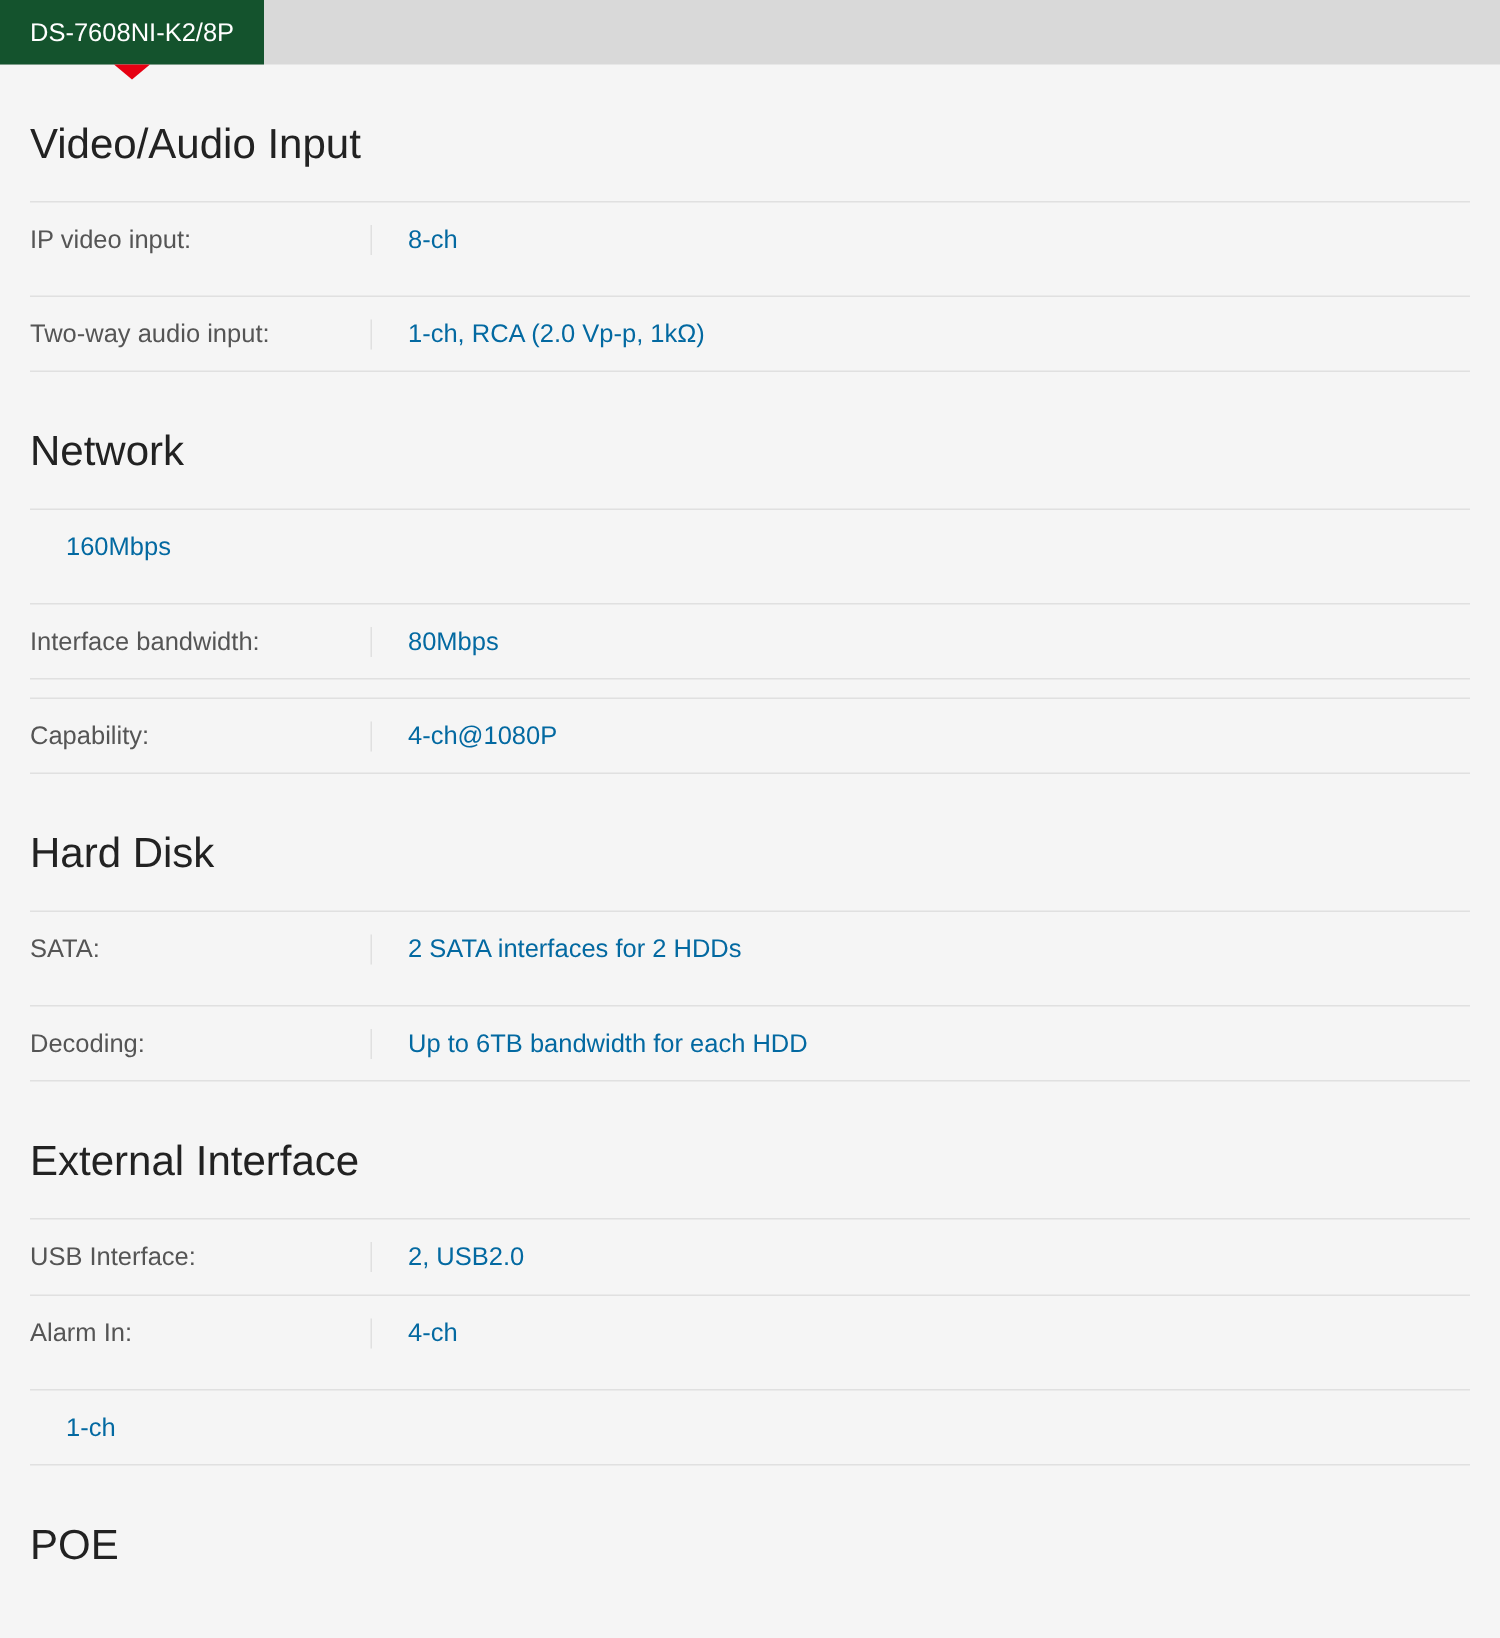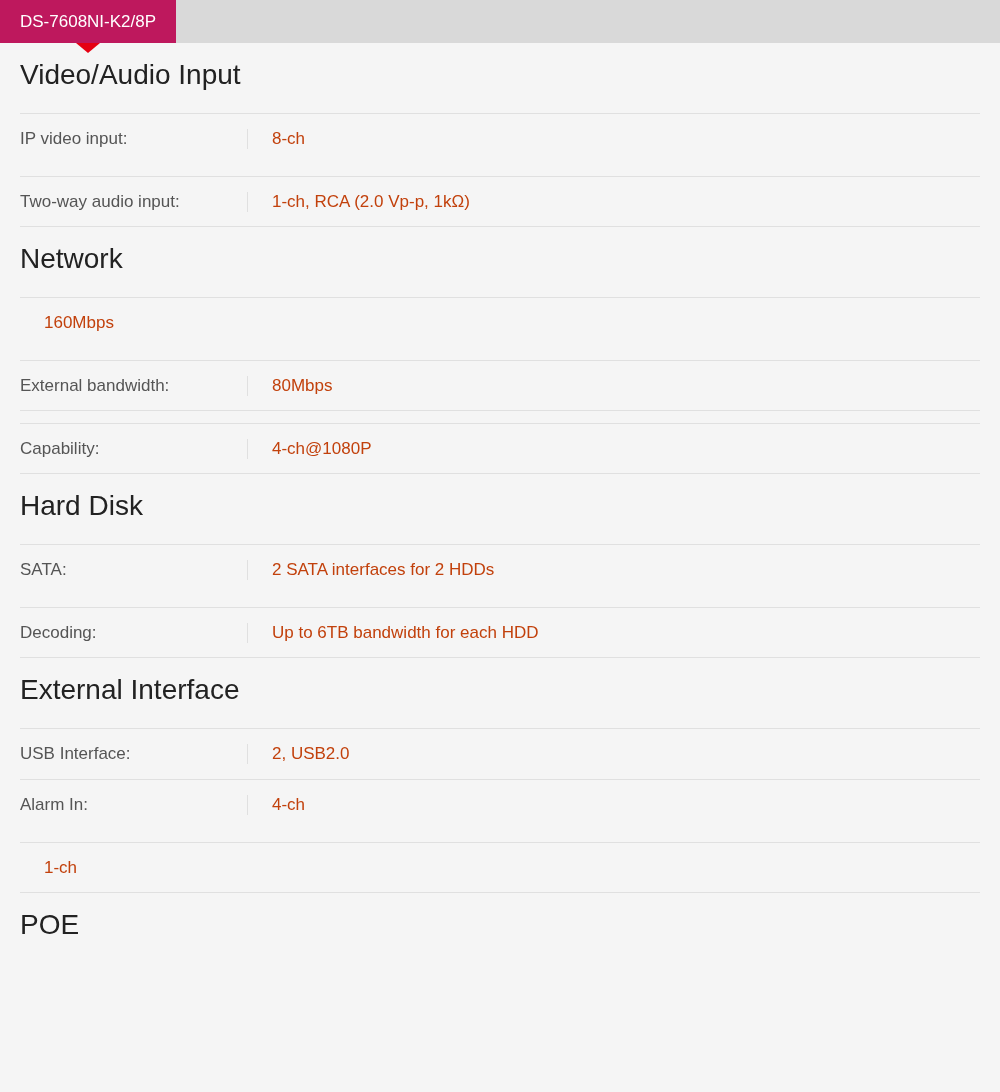--- a/index.html
+++ b/index.html
@@ -12,21 +12,21 @@
       background: #f5f5f5;
       width: 1000px;
     }
     .tab-bar {
       background: #d9d9d9;
       height: 43px;
       display: flex;
       align-items: stretch;
     }
     .tab {
-      background: #be185d;
+      background: #14532d;
       color: #ffffff;
       font-size: 17px;
       padding: 0 20px;
       display: flex;
       align-items: center;
       position: relative;
       font-weight: normal;
     }
     .tab::after {
       content: '';
@@ -40,41 +40,41 @@
       border-right: 12px solid transparent;
       border-top: 10px solid #e60012;
     }
     .content {
       padding: 0 20px;
     }
     .section-title {
       font-size: 28px;
       font-weight: normal;
       color: #222;
-      padding: 16px 0 22px 0;
+      padding: 37px 0 22px 0;
     }
     .spec-row {
       display: flex;
       align-items: center;
       border-top: 1px solid #e0e0e0;
       min-height: 51px;
       padding: 13px 0;
     }
     .spec-label {
       width: 228px;
       flex-shrink: 0;
       font-size: 17px;
       color: #555;
       border-right: 1px solid #e0e0e0;
       padding-right: 20px;
     }
     .spec-value {
       padding-left: 24px;
       font-size: 17px;
-      color: #c2410c;
+      color: #0369a1;
       text-align: center;
     }
     .section-end {
       border-bottom: 1px solid #e0e0e0;
       margin-top: 12px;
     }
   </style>
 </head>
 <body>
 
@@ -93,21 +93,21 @@
     </div>
     <div class="spec-row section-end">
       <div class="spec-label">Two-way audio input:</div>
       <div class="spec-value">1-ch, RCA (2.0 Vp-p, 1kΩ)</div>
     </div>
     <h2 class="section-title">Network</h2>
     <div class="spec-row">
       <div class="spec-value">160Mbps</div>
     </div>
     <div class="spec-row section-end">
-      <div class="spec-label">External bandwidth:</div>
+      <div class="spec-label">Interface bandwidth:</div>
       <div class="spec-value">80Mbps</div>
     </div>
     <div class="spec-row section-end">
       <div class="spec-label">Capability:</div>
       <div class="spec-value">4-ch@1080P</div>
     </div>
     <h2 class="section-title">Hard Disk</h2>
     <div class="spec-row">
       <div class="spec-label">SATA:</div>
       <div class="spec-value">2 SATA interfaces for 2 HDDs</div>

